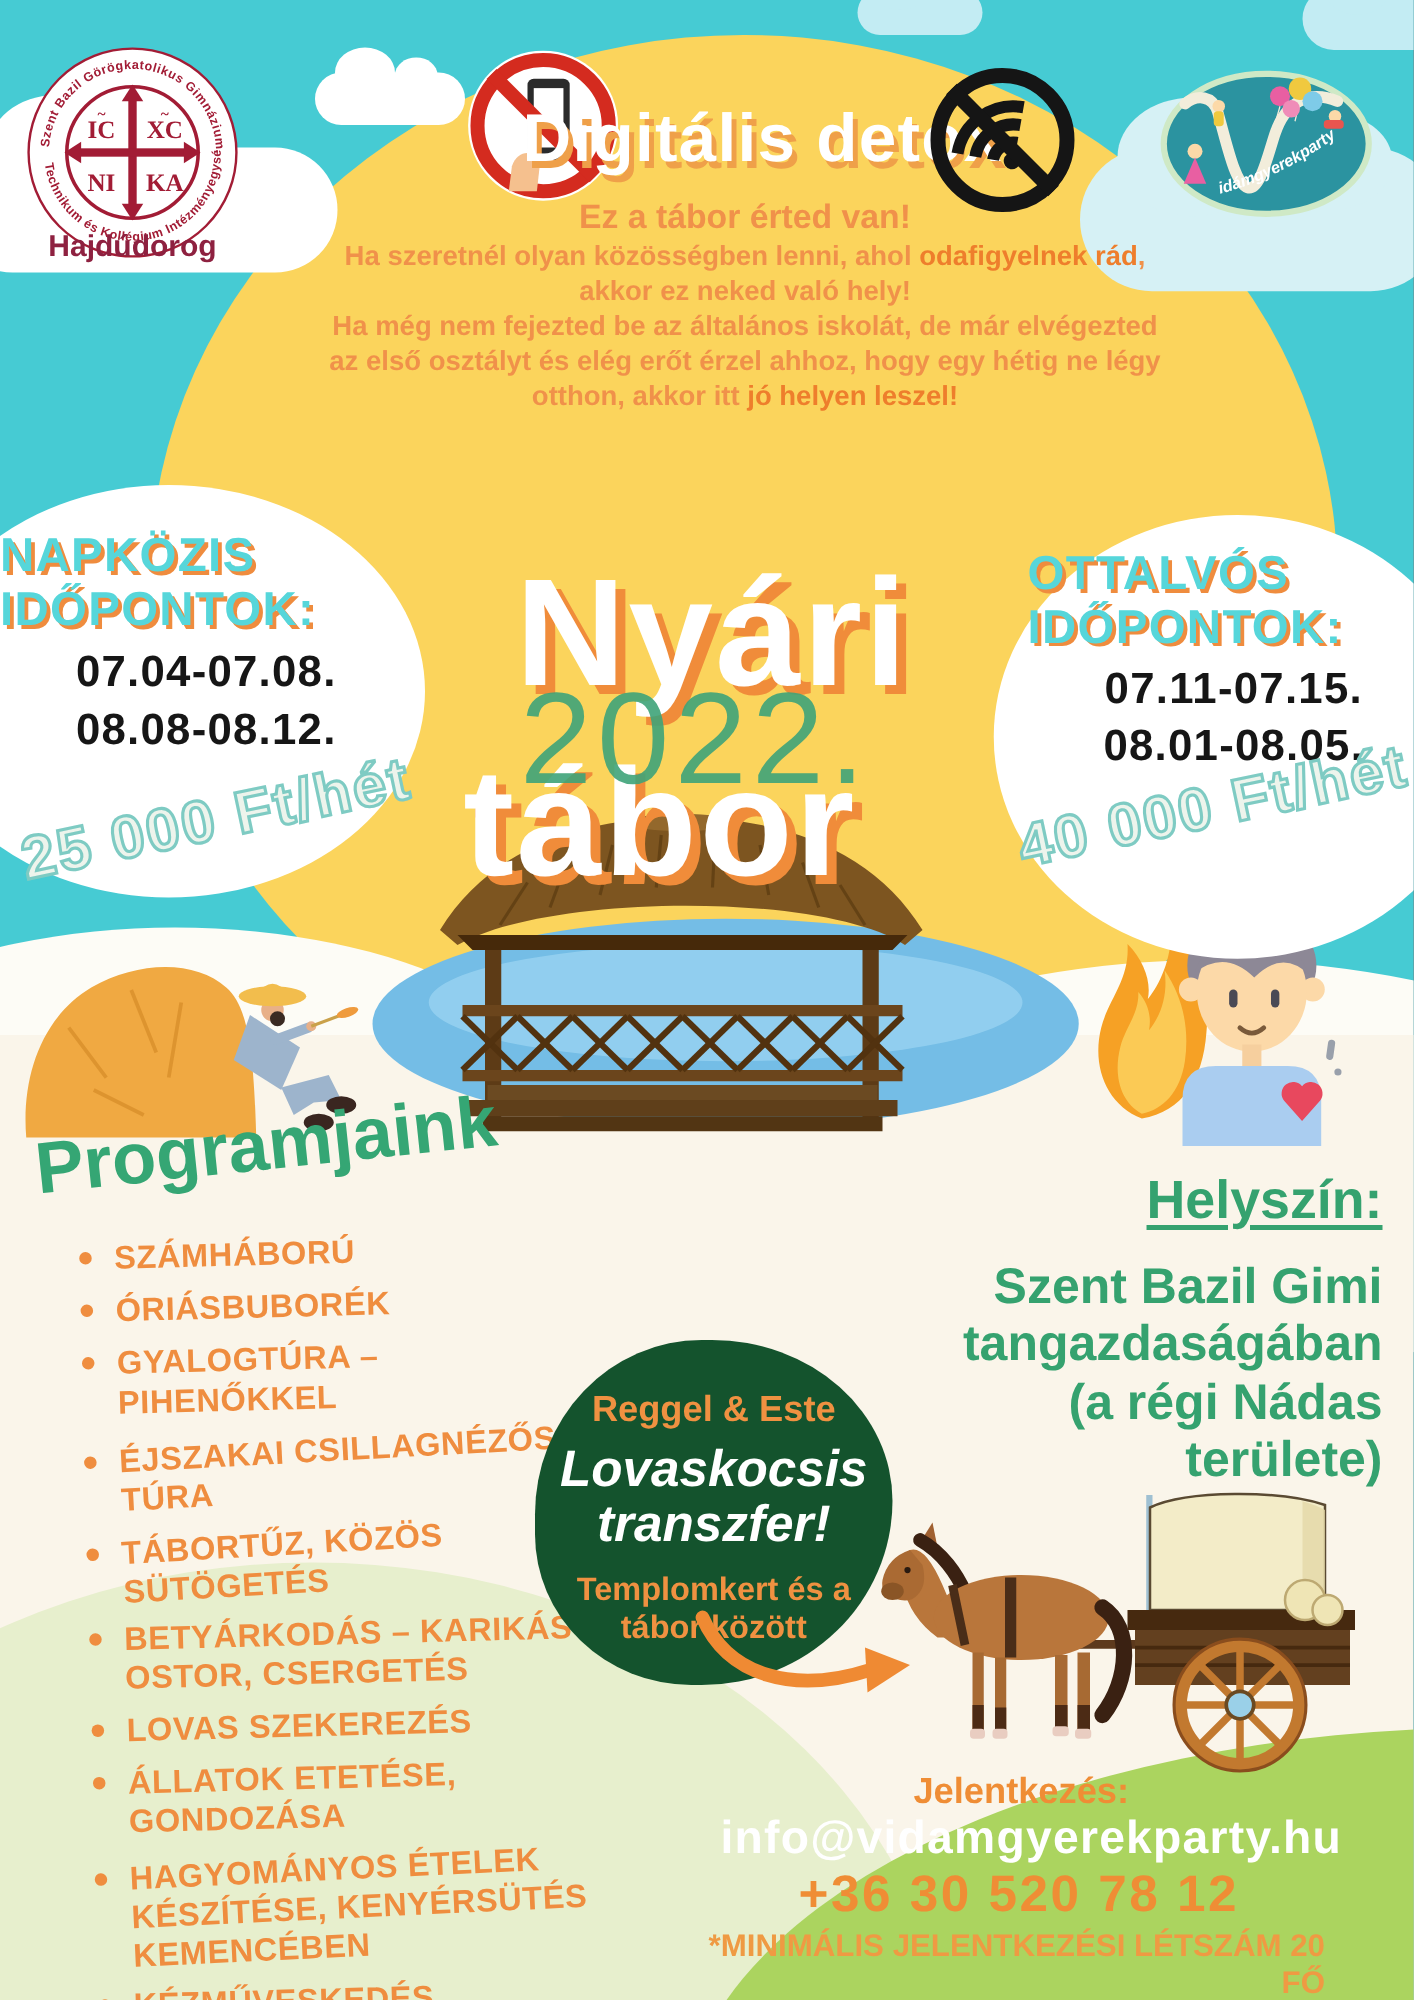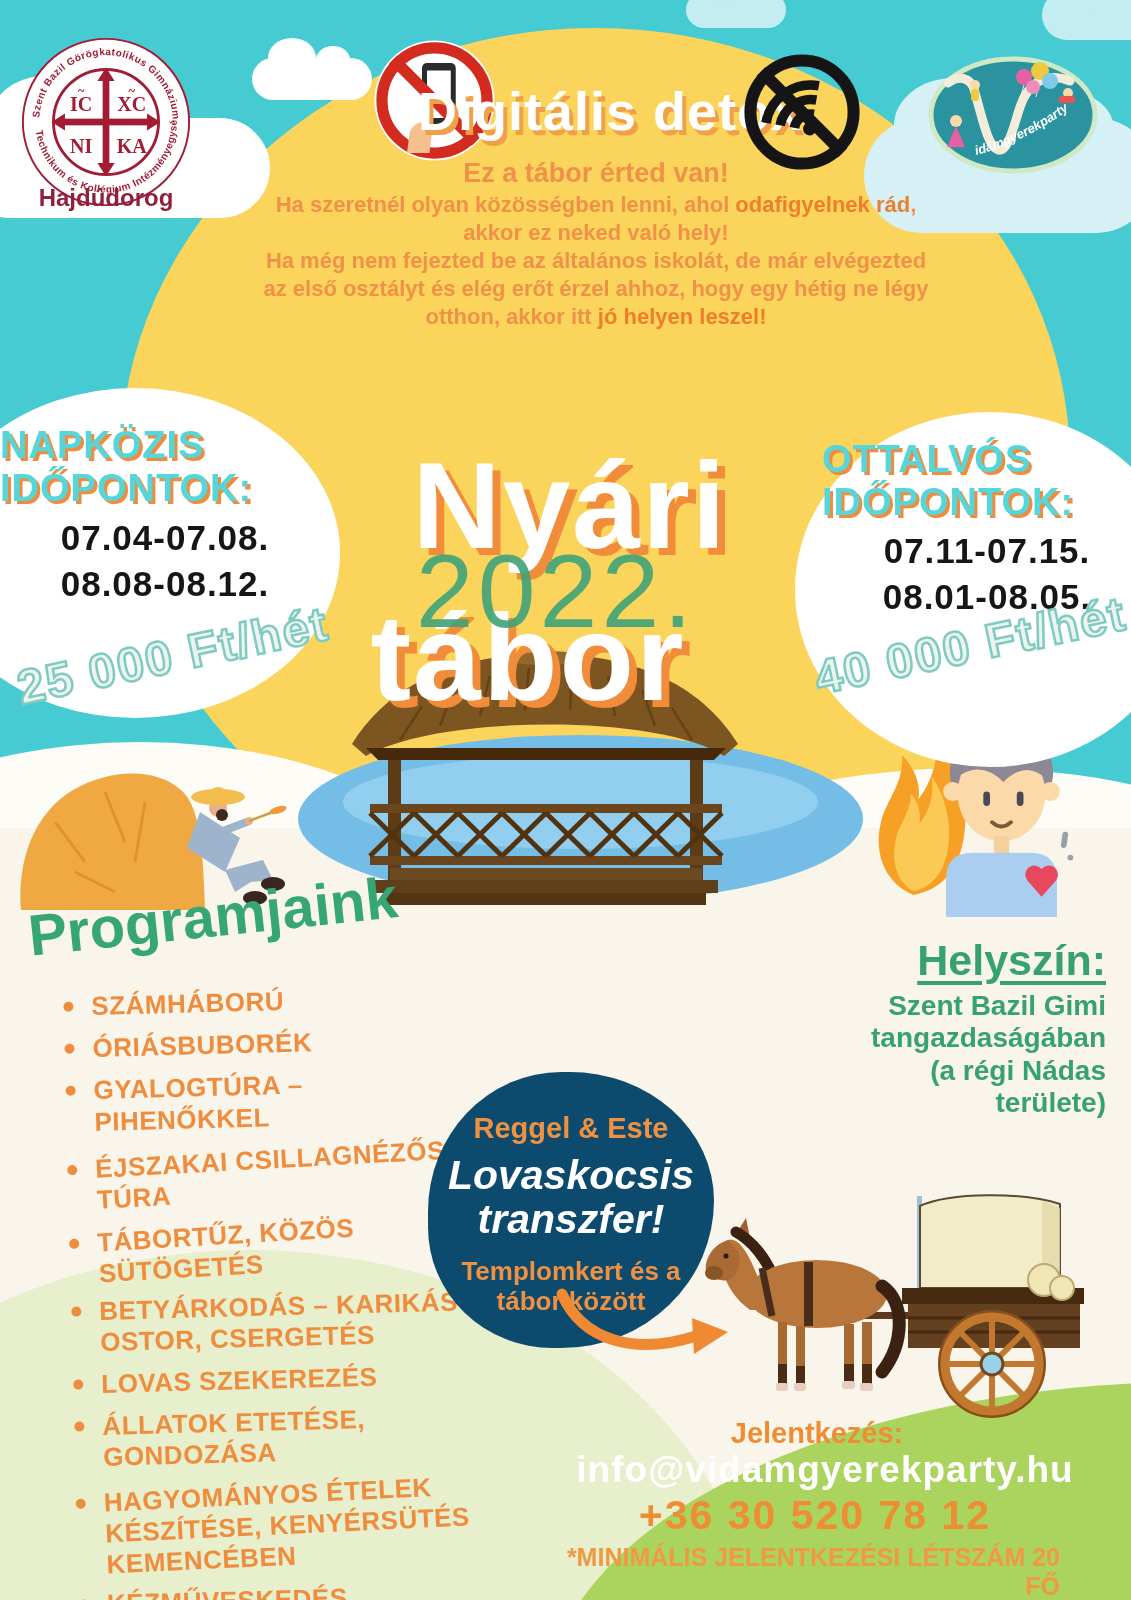--- a/index.html
+++ b/index.html
@@ -71,23 +71,23 @@
   .programs-list li::before{content:"";position:absolute;left:8px;top:10px;width:10px;height:10px;
     border-radius:50%;background:#ef8d3f;}
   .programs-list li:nth-child(4){transform:rotate(-1.6deg);}
   .programs-list li:nth-child(5){transform:rotate(-1.8deg);}
   .programs-list li:nth-child(9){transform:rotate(-1.2deg);}
   
   .location{left:756px;top:936px;width:350px;text-align:right;color:#35a26f;font-weight:800;
     line-height:1.16;}
   .location-heading{font-size:43px;text-decoration:underline;text-decoration-thickness:4px;
     text-underline-offset:6px;}
-  .location-text{font-size:28px;white-space:pre-line;margin-top:4px;}
-  
-  .transfer{left:428px;top:1072px;width:286px;height:276px;background:#0c4a6e;
+  .location-text{font-size:40px;white-space:pre-line;margin-top:20px;}
+  
+  .transfer{left:428px;top:1072px;width:286px;height:276px;background:#14532d;
     border-radius:48% 52% 55% 45% / 52% 48% 55% 45%;text-align:center;}
   .transfer-schedule{color:#ef9141;font-weight:800;font-size:29px;margin-top:40px;}
   .transfer-title{color:#fff;font-weight:800;font-style:italic;font-size:41px;line-height:1.08;
     white-space:pre-line;margin-top:8px;}
   .transfer-route{color:#ef9141;font-weight:700;font-size:26px;line-height:1.18;
     white-space:pre-line;margin-top:14px;}
   
   .contact-heading{left:617px;top:1417px;width:400px;text-align:center;color:#ef8d35;
     font-weight:800;font-size:29px;}
   .contact-email{left:575px;top:1449px;width:500px;text-align:center;color:#fff;

